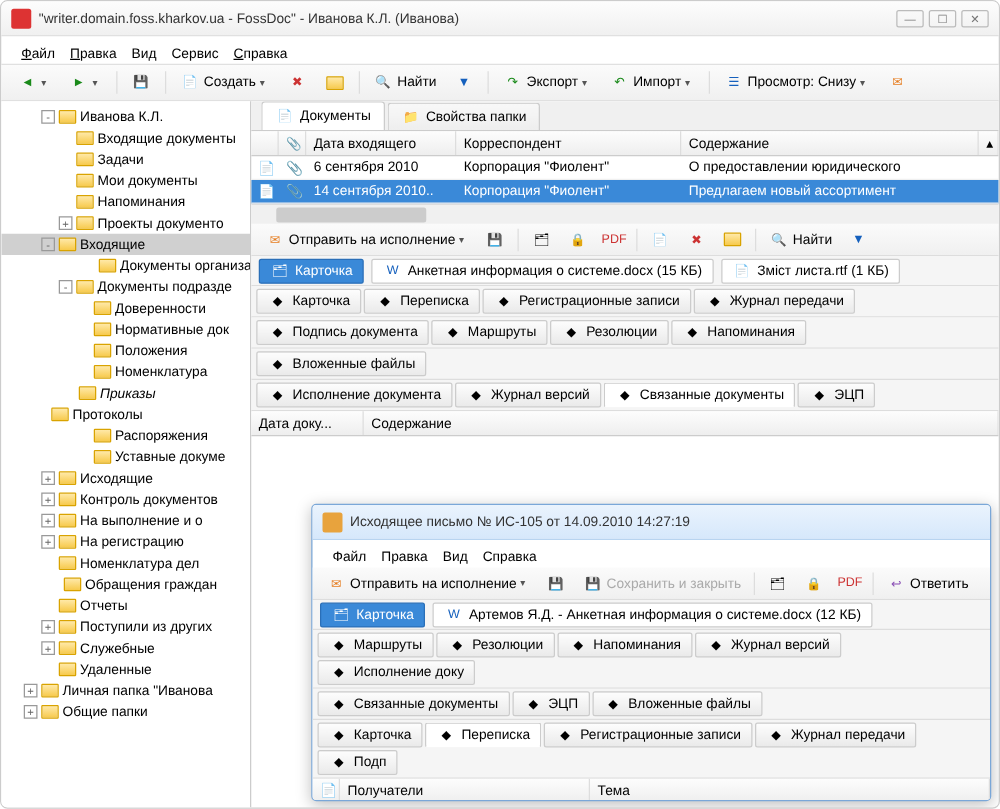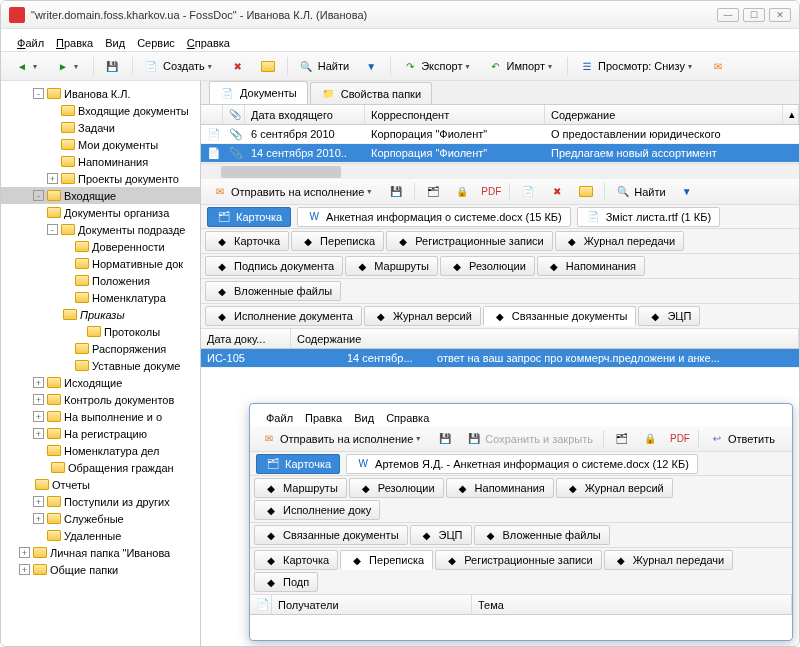--- a/index.html
+++ b/index.html
@@ -171,21 +171,21 @@
         </span>
         <span>Проекты документо</span>
       </div>
       <div class="tnode sel" style="padding-left: 32px;">
         <span class="exp">-</span>
         <span class="fico">
           <span class="folder"></span>
         </span>
         <span>Входящие</span>
       </div>
-      <div class="tnode" style="padding-left: 32px;">
+      <div class="tnode" style="padding-left: 64px;">
         <span class="exp none"></span>
         <span class="fico">
           <span class="folder"></span>
         </span>
         <span>Документы организа</span>
       </div>
       <div class="tnode" style="padding-left: 46px;">
         <span class="exp">-</span>
         <span class="fico">
           <span class="folder"></span>
@@ -220,21 +220,21 @@
         </span>
         <span>Номенклатура</span>
       </div>
       <div class="tnode" style="padding-left: 48px; font-style: italic;">
         <span class="exp none"></span>
         <span class="fico">
           <span class="folder"></span>
         </span>
         <span>Приказы</span>
       </div>
-      <div class="tnode" style="padding-left: 72px;">
+      <div class="tnode" style="padding-left: 26px;">
         <span class="exp none"></span>
         <span class="fico">
           <span class="folder"></span>
         </span>
         <span>Протоколы</span>
       </div>
       <div class="tnode" style="padding-left: 60px;">
         <span class="exp none"></span>
         <span class="fico">
           <span class="folder"></span>
@@ -283,21 +283,21 @@
         </span>
         <span>Номенклатура дел</span>
       </div>
       <div class="tnode" style="padding-left: 36px;">
         <span class="exp none"></span>
         <span class="fico">
           <span class="folder"></span>
         </span>
         <span>Обращения граждан</span>
       </div>
-      <div class="tnode" style="padding-left: 20px;">
+      <div class="tnode" style="padding-left: 32px;">
         <span class="exp none"></span>
         <span class="fico">
           <span class="folder"></span>
         </span>
         <span>Отчеты</span>
       </div>
       <div class="tnode" style="padding-left: 32px;">
         <span class="exp">+</span>
         <span class="fico">
           <span class="folder"></span>
@@ -490,29 +490,28 @@
         <div class="btab">
           <span class="ico">◆</span>
           <span>ЭЦП</span>
         </div>
       </div>
 
     <div class="grid-hdr">
       <div class="gh" style="width:90px">Дата доку...</div>
       <div class="gh" style="flex:1">Содержание</div>
     </div>
-    <div class="row sel">
-      <div class="cell" style="width:140px">ИС-105</div>
-      <div class="cell" style="width:90px">14 сентябр...</div>
-      <div class="cell" style="flex:1">ответ на ваш запрос про коммерч.предложени и анке...</div>
-    </div>
   </div>
 </div>
 
 <div class="childwin">
+  <div class="titlebar">
+    <div class="app-icon" style="background:#e8a33d"></div>
+    <div class="title">Исходящее письмо № ИС-105 от 14.09.2010 14:27:19</div>
+  </div>
   <div class="menubar">
     <span class="menuitem">Файл</span>
     <span class="menuitem">Правка</span>
     <span class="menuitem">Вид</span>
     <span class="menuitem">Справка</span>
   </div>
   <div class="subtoolbar">
     <div class="tbtn">
         <span class="ico orange">✉</span>
         <span>Отправить на исполнение</span>

